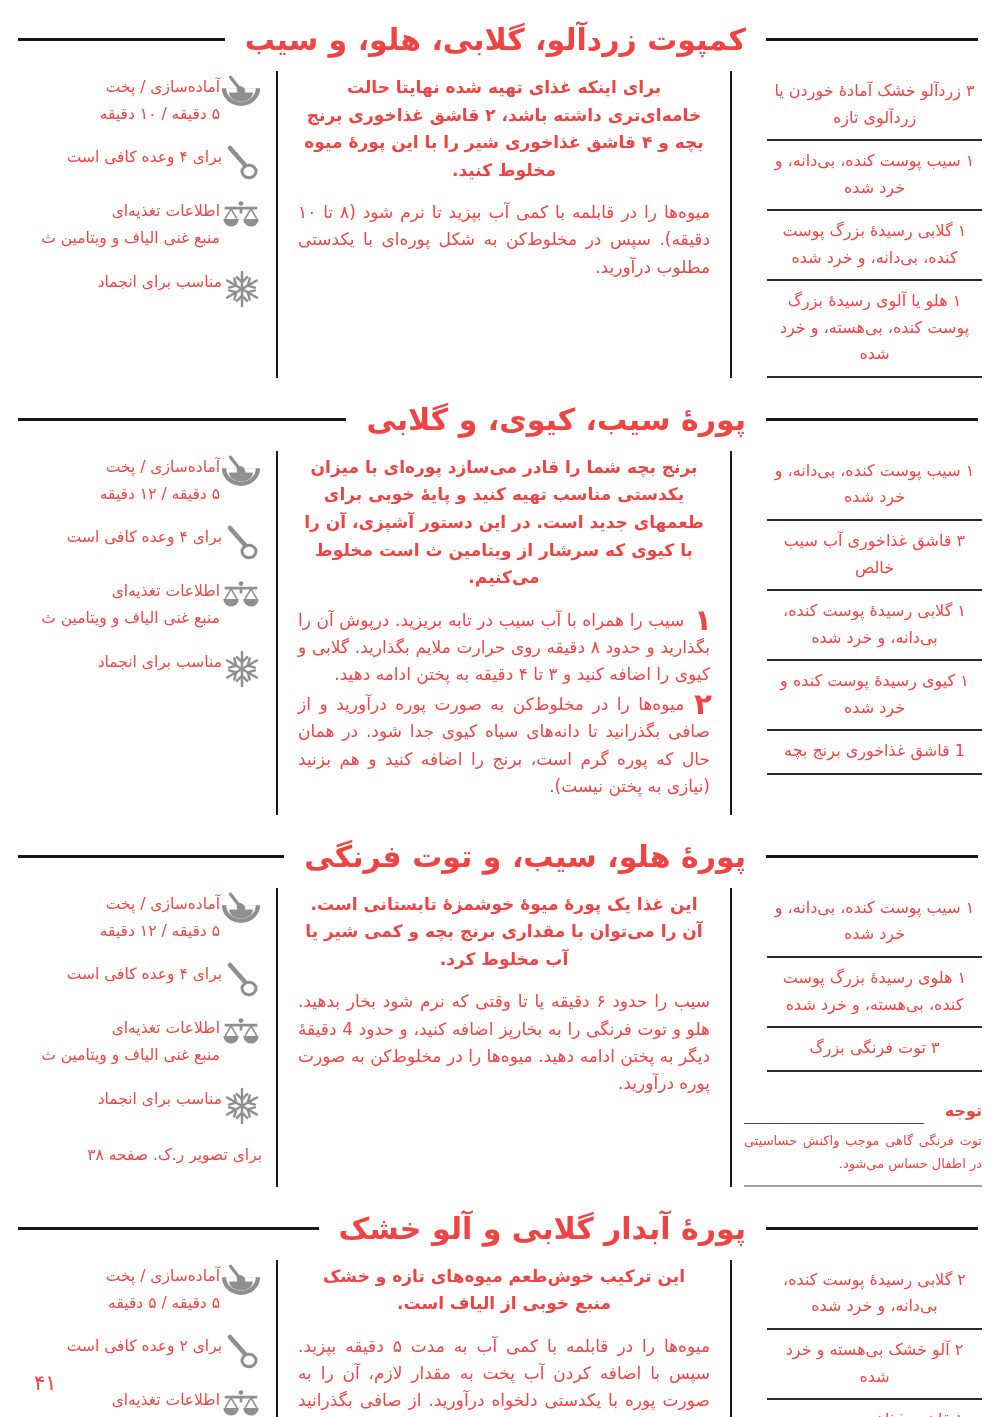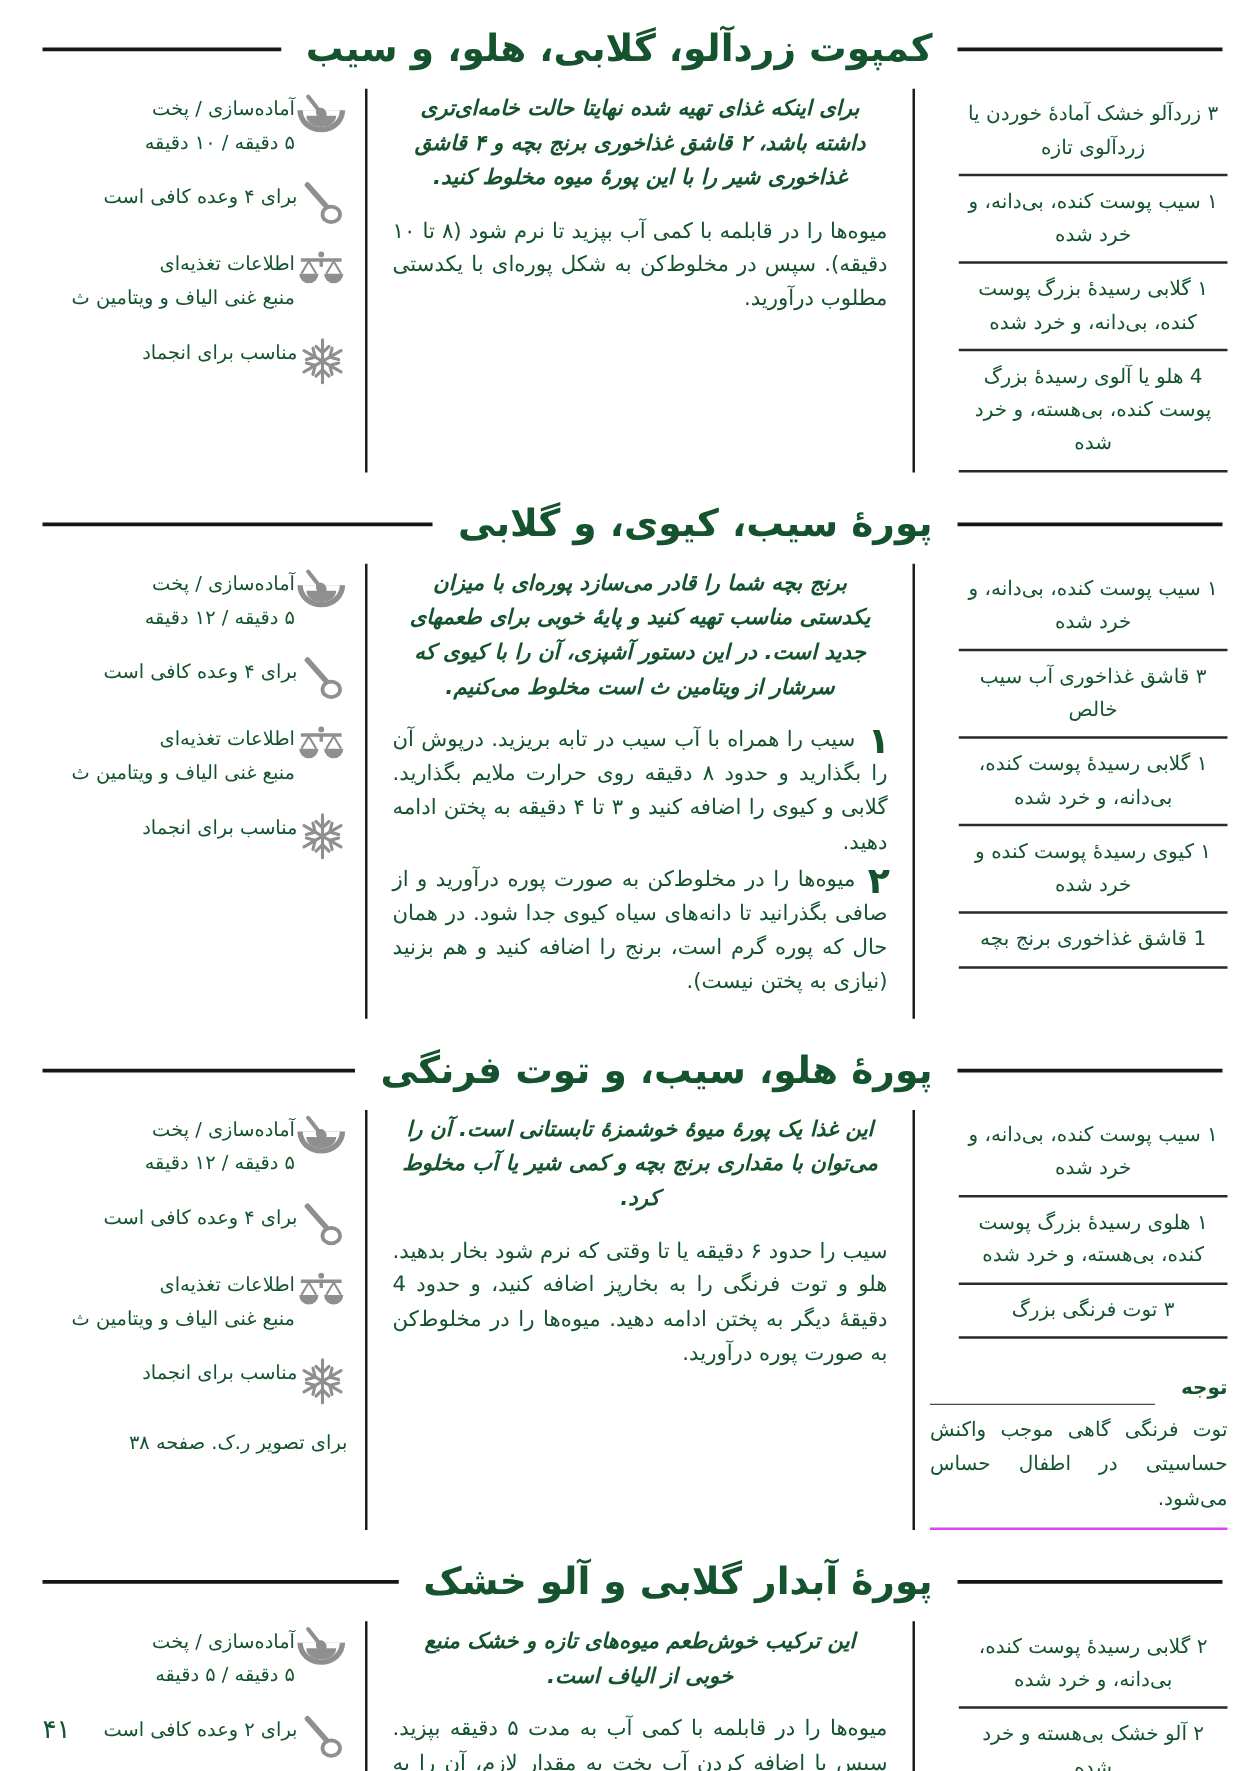--- a/index.html
+++ b/index.html
@@ -1,81 +1,81 @@
 <!DOCTYPE html>
 <html dir="rtl" lang="fa" style="--icon-color: #8f8f8f;"><head>
 <meta charset="utf-8">
 <style>
   html,body{margin:0;padding:0;background:#e8e8e8;}
   .page{
     width:1004px;height:1417px;box-sizing:border-box;position:relative;
-    margin:0 auto;background:#ffffff;color:#14532d;direction:rtl;
+    margin:0 auto;background:#ffffff;color:#ef4444;direction:rtl;
     font-family:"DejaVu Sans",sans-serif;overflow:hidden;
-    padding:22px 20px 0 28px;
+    padding:22px 20px 0 12px;
   }
   
   .recipe{margin-bottom:24px;}
   .title-row{display:flex;align-items:center;gap:16px;margin:0 6px 14px 6px;}
   .trule{height:0;border-top:3px solid #161616;}
   .title-row .trule:first-child{flex:0 0 212px;}
   .title-row .trule:last-child{flex:1;}
   h2.title{
     margin:0;font-size:30px;font-weight:bold;white-space:nowrap;
     letter-spacing:0;padding:0 4px;
   }
   
   .cols{display:flex;align-items:stretch;}
   .col-ing{flex:0 0 238px;padding:0 2px 0 12px;font-size:16px;line-height:1.66;}
   .ingredient{text-align:center;padding:7px 2px 8px;border-bottom:2px solid #2a2a2a;margin-left:23px;}
   .col-main{
     flex:1;border-right:2px solid #1c1c1c;border-left:2px solid #1c1c1c;
     padding:1px 20px 12px 20px;
   }
   .intro{
-    font-style:italic;font-weight:bold;text-align:center;
+    font-weight:bold;text-align:center;
     font-size:17px;line-height:1.62;margin:2px 4px 15px 4px;
   }
   .steps p.step{font-size:17px;line-height:1.6;text-align:justify;margin:0 0 3px 0;}
   .step-num{
     float:right;font-weight:bold;font-size:29px;line-height:26px;
     margin-left:10px;margin-right:-2px;
   }
   .col-info{flex:0 0 250px;padding:3px 14px 0 0;}
   .info-item{display:flex;gap:0;margin-bottom:17px;align-items:flex-start;}
   .info-item.no-icon{margin-top:4px;}
   .info-icon{flex:0 0 40px;display:flex;justify-content:center;margin-top:1px;color:var(--icon-color,#8f8f8f);}
   .info-text{font-size:15.5px;line-height:1.72;}
   
   .note{margin-top:26px;}
   .note-head{display:flex;align-items:flex-end;gap:21px;}
   .note-label{font-weight:bold;font-size:16px;}
   .note-rule{flex:1;border-top:1.5px solid #4a4a4a;height:0;}
   .note-text{
-    text-align:justify;font-size:16px;line-height:1.72;
-    margin:4px 0 0 0;padding:2px 0 10px 0;border-bottom:2px solid #d946ef;
+    text-align:justify;font-size:13px;line-height:1.72;
+    margin:4px 0 0 0;padding:2px 0 10px 0;border-bottom:2px solid #a3a3a3;
   }
   .page-num{position:absolute;left:34px;bottom:22px;font-size:21px;}
 </style>
 </head>
 <body>
 
 <div class="page">
   <div>
   <section class="recipe">
     <div class="title-row">
       <span class="trule"></span>
       <h2 class="title">کمپوت زردآلو، گلابی، هلو، و سیب</h2>
       <span class="trule"></span>
     </div>
     <div class="cols">
       <div class="col-ing">
             <div class="ingredient">۳ زردآلو خشک آمادۀ خوردن یا زردآلوی تازه</div>
             <div class="ingredient">۱ سیب پوست کنده، بی‌دانه، و خرد شده</div>
             <div class="ingredient">۱ گلابی رسیدۀ بزرگ پوست کنده، بی‌دانه، و خرد شده</div>
-            <div class="ingredient">4 هلو یا آلوی رسیدۀ بزرگ پوست کنده، بی‌هسته، و خرد شده</div>
+            <div class="ingredient">۱ هلو یا آلوی رسیدۀ بزرگ پوست کنده، بی‌هسته، و خرد شده</div>
           </div>
       <div class="col-main">
         <p class="intro">برای اینکه غذای تهیه شده نهایتا حالت خامه‌ای‌تری داشته باشد، ۲ قاشق غذاخوری برنج بچه و ۴ قاشق غذاخوری شیر را با این پورۀ میوه مخلوط کنید.</p>
         <div class="steps">
               <p class="step">میوه‌ها را در قابلمه با کمی آب بپزید تا نرم شود (۸ تا ۱۰ دقیقه). سپس در مخلوط‌کن به شکل پوره‌ای با یکدستی مطلوب درآورید.</p>
             </div>
       </div>
       <div class="col-info">
             <div class="info-item">
               <span class="info-icon">

